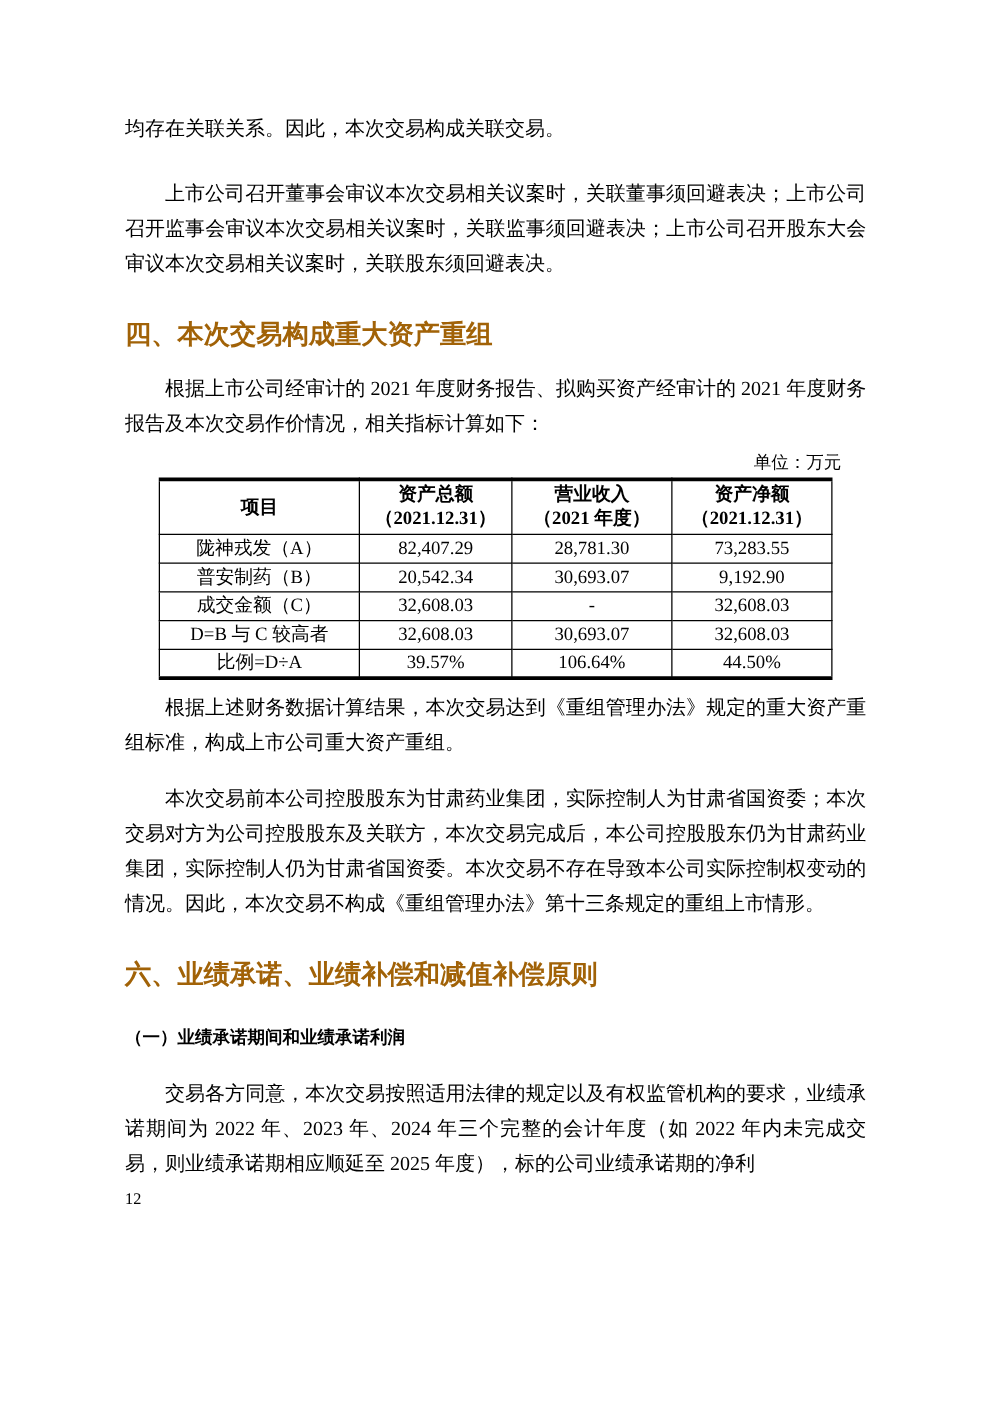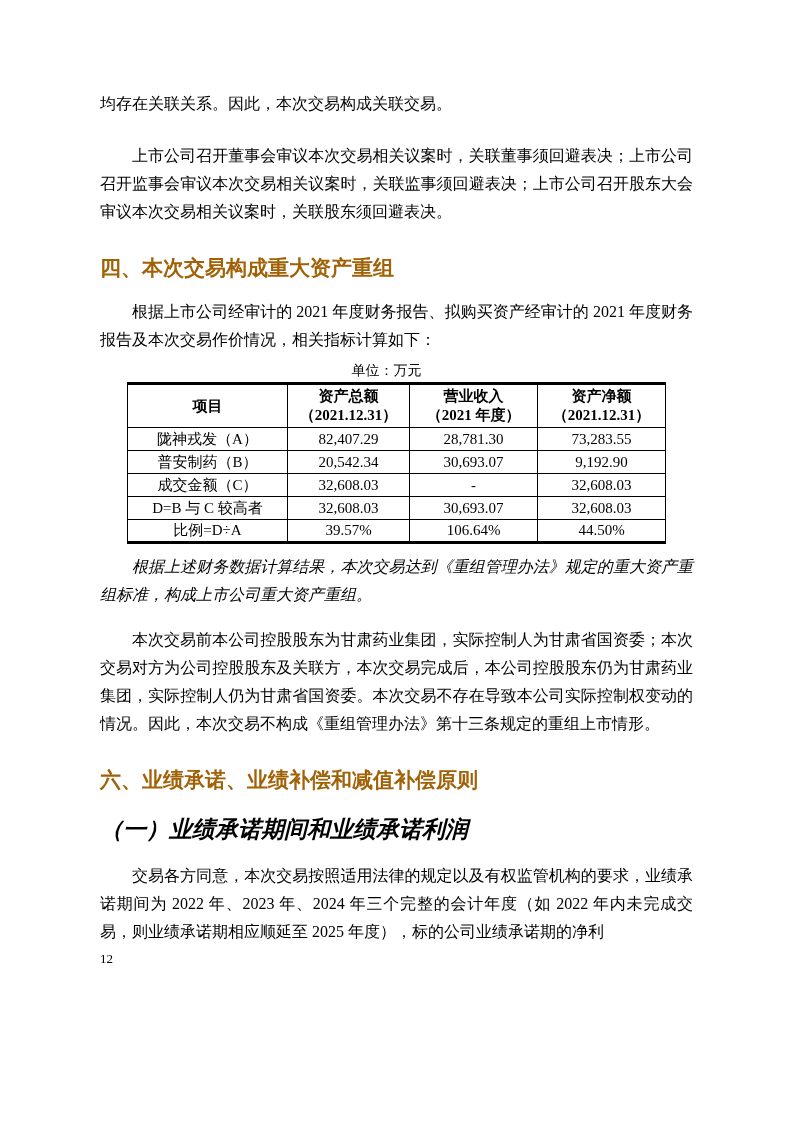--- a/index.html
+++ b/index.html
@@ -31,21 +31,21 @@
     line-height: 26px;
     color: #a16207;
   }
   .mt-h4 { margin-top: 29px; }
   .mt-intro { margin-top: 17px; }
   .unit-note {
     margin-top: 7px;
     margin-right: 20px;
     font-size: 14px;
     line-height: 20px;
-    text-align: center;
+    text-align: right;
   }
   table.fin-table {
     width: 538px;
     margin: 1px auto 0 auto;
     border-collapse: collapse;
     table-layout: fixed;
     border-top: 3px solid #000;
     border-bottom: 3px solid #000;
   }
   table.fin-table col.c1 { width: 160px; }
@@ -62,31 +62,30 @@
   table.fin-table thead th {
     height: 44px;
     font-weight: bold;
   }
   table.fin-table thead th div { line-height: 19px; }
   table.fin-table tbody td {
     height: 23px;
     line-height: 21px;
     font-weight: normal;
   }
-  .mt-concl { margin-top: 9px; font-style: italic; }
+  .mt-concl { margin-top: 9px; }
   .mt-h5 { margin-top: 32px; }
   .mt-body5 { margin-top: 17px; }
   .mt-h6 { margin-top: 29px; }
   .h-sub {
     font-family: "Liberation Sans", "DejaVu Sans", sans-serif;
     font-weight: bold;
-    font-size: 23px;
+    font-size: 14px;
     line-height: 24px;
     margin-top: 24px;
-    font-style: italic;
   }
   .mt-final { margin-top: 21px; }
   .page-number {
     margin-top: 4px;
     font-size: 13px;
     line-height: 18px;
     text-align: left;
     font-family: Liberation Serif, serif;
   }
 </style>

